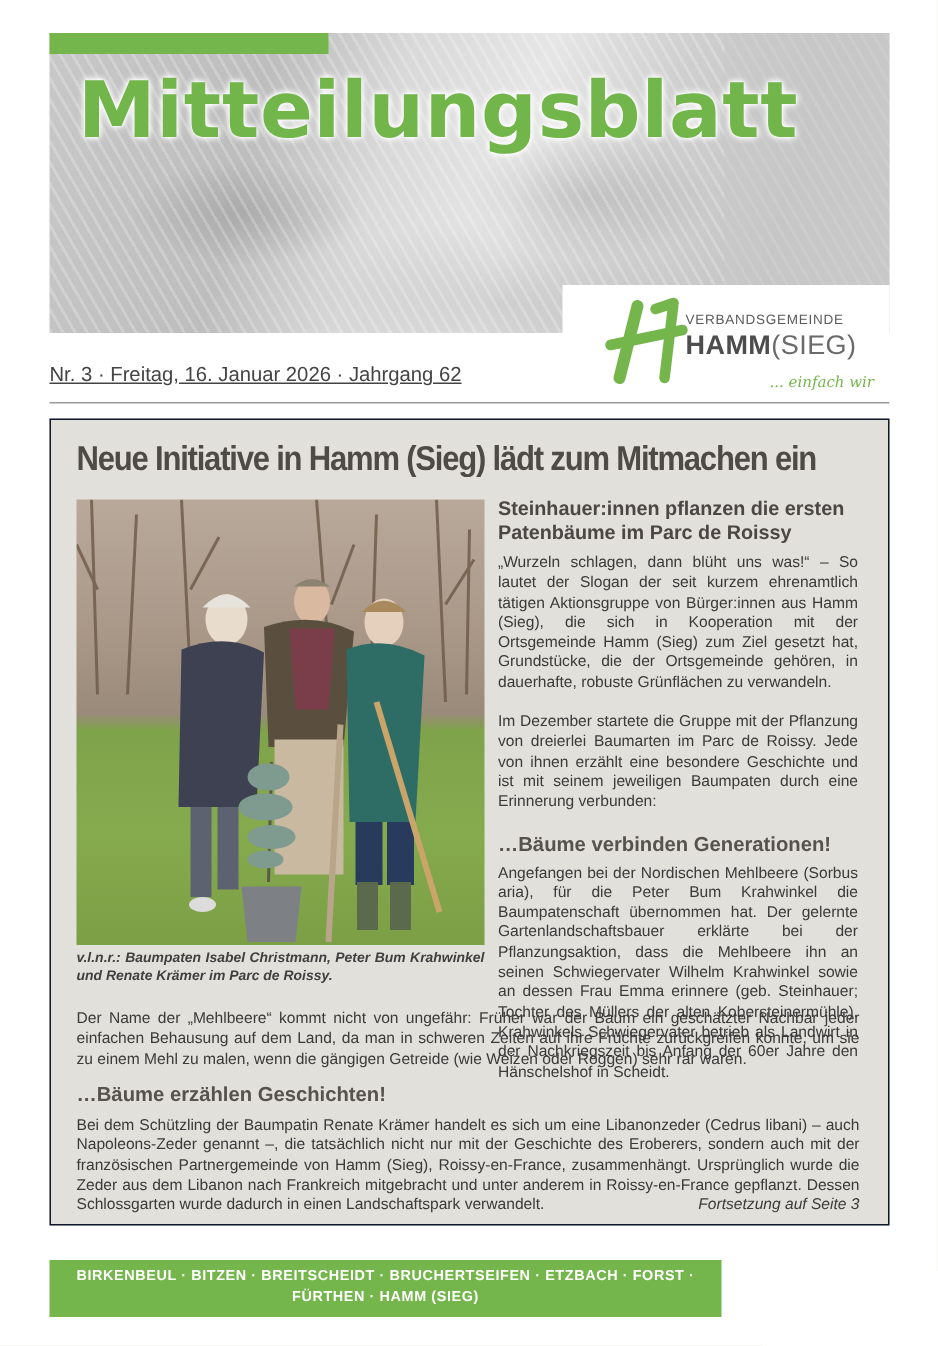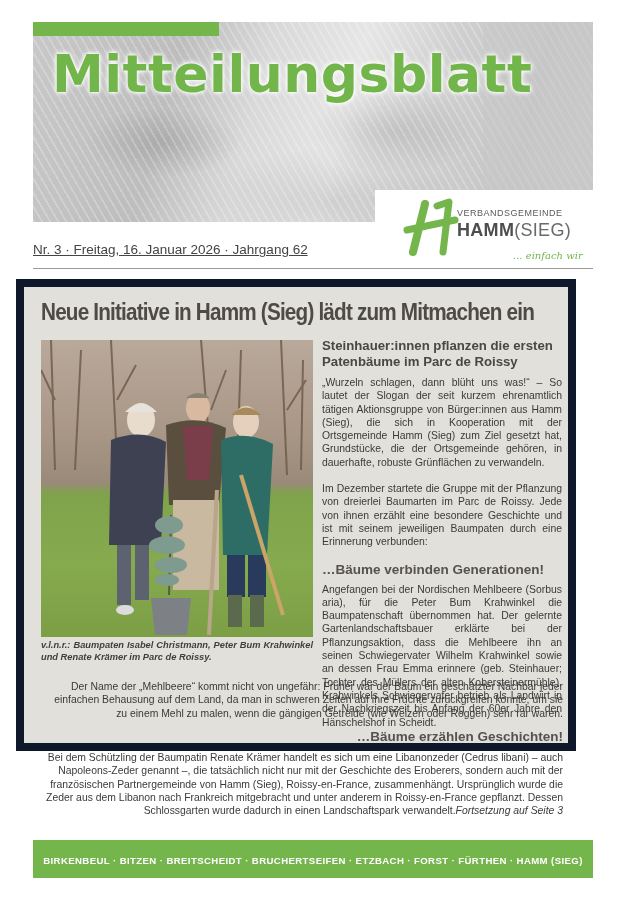--- a/index.html
+++ b/index.html
@@ -50,22 +50,22 @@
     font-size: 10px; color: #72b54a;
   }
 
   .issue-line {
     position: absolute; left: 33px; top: 242px; font-size: 13.5px; color: #444; text-decoration: underline;
   }
   .rule1 { position: absolute; left: 33px; top: 268px; width: 560px; height: 1px; background: #9a9a9a; }
 
   
   .article {
-    position: absolute; left: 16px; top: 279px; width: 560px; height: 472px;
-    border: 8px solid #0f172a; background: #e2e0da;
+    position: absolute; left: 33px; top: 279px; width: 560px; height: 538px;
+    border: 1px solid #0f172a; background: #e2e0da;
   }
   .headline {
     position: absolute; left: 17px; top: 12px; width: 520px;
     font-family: "Liberation Sans", sans-serif; font-weight: bold; font-size: 23px;
     color: #4e4a46; letter-spacing: -0.9px; transform: scaleX(0.9); transform-origin: left top;
     white-space: nowrap;
   }
 
   .photo {
     position: absolute; left: 17px; top: 53px; width: 272px; height: 297px; overflow: hidden;
@@ -84,31 +84,31 @@
   .body-text {
     font-size: 10.4px; line-height: 13.3px; color: #3a3a3a; text-align: justify; hyphens: auto;
   }
   .p1 { margin-top: 7px; }
   .p2 { margin-top: 13px; }
   .section-head {
     margin-top: 13px; font-weight: bold; font-size: 13.5px; color: #56524e;
   }
   .p3 { margin-top: 6px; }
 
-  .full-width { position: absolute; left: 17px; width: 522px; text-align: right; }
+  .full-width { position: absolute; left: 17px; width: 522px; }
   .p4 { top: 393px; }
   .section-head2 { top: 442px; font-weight: bold; font-size: 13.5px; color: #56524e; }
   .p5 { top: 464px; }
   .continued { float: right; font-style: italic; }
 
   
   .footer {
-    position: absolute; left: 33px; top: 840px; width: 560px; height: 38px; background: #74b64c;
+    position: absolute; left: 33px; top: 840px; width: 448px; height: 38px; background: #74b64c;
     color: #ffffff; font-weight: bold; font-size: 9.6px; letter-spacing: 0.4px; text-align: center;
-    line-height: 14px; padding-top: 14px;
+    line-height: 14px; padding-top: 4px;
   }
 </style>
 </head>
 <body>
 
 <div class="masthead">
   <div class="right-panel"></div>
 </div>
 <div class="masthead-bar"></div>
 <div class="masthead-title">Mitteilungsblatt</div>

